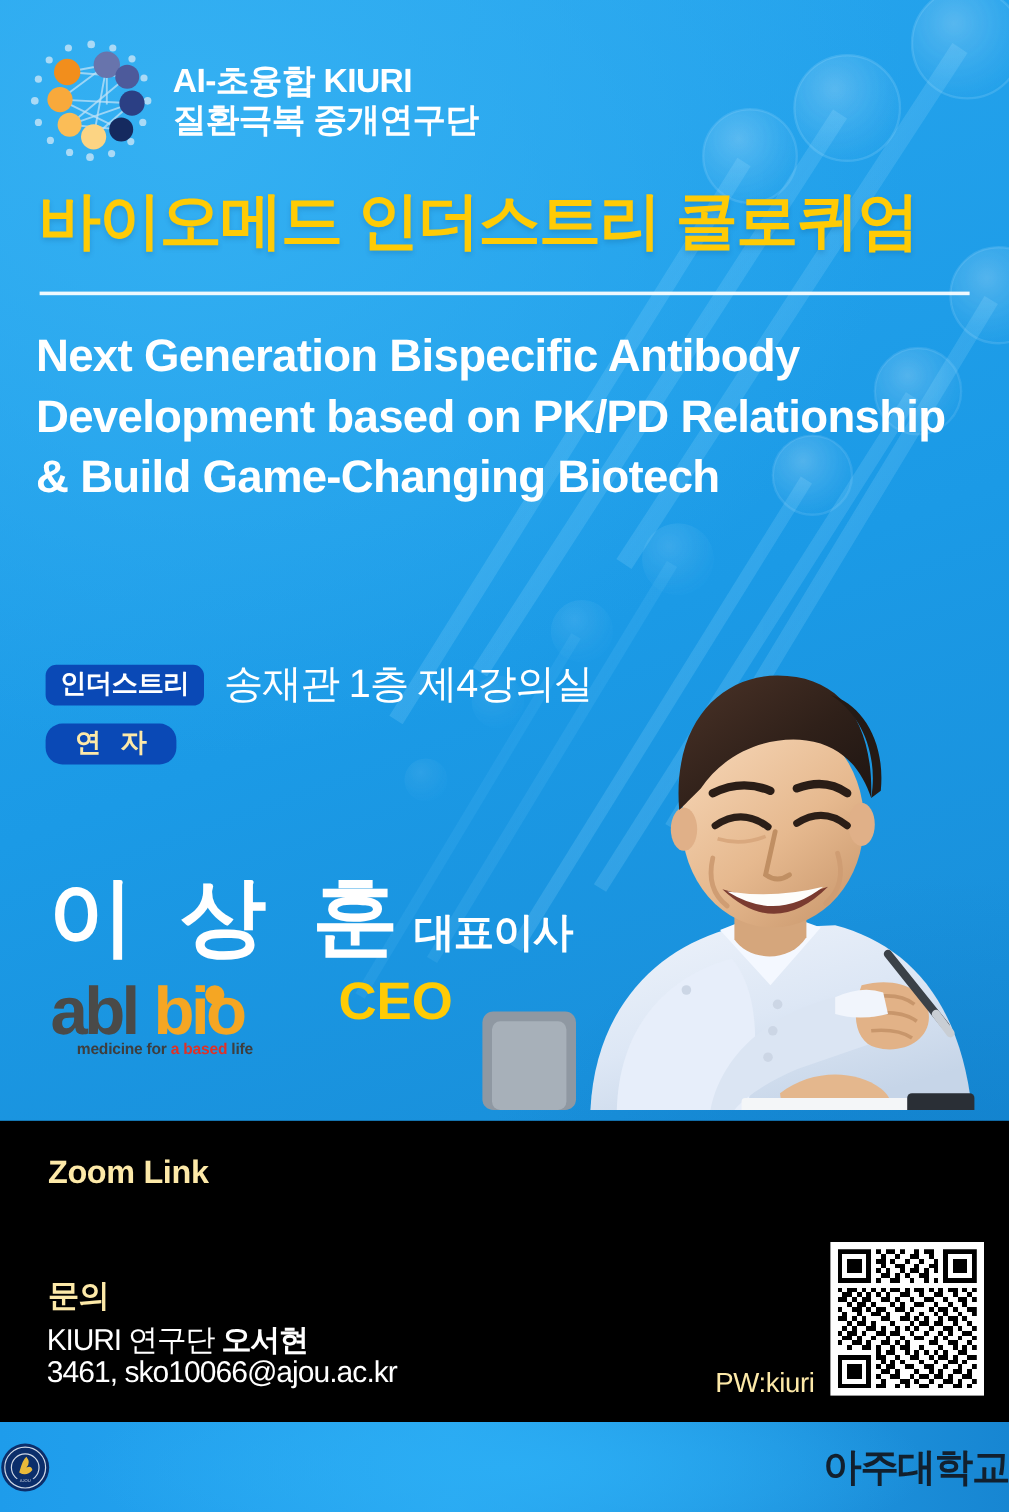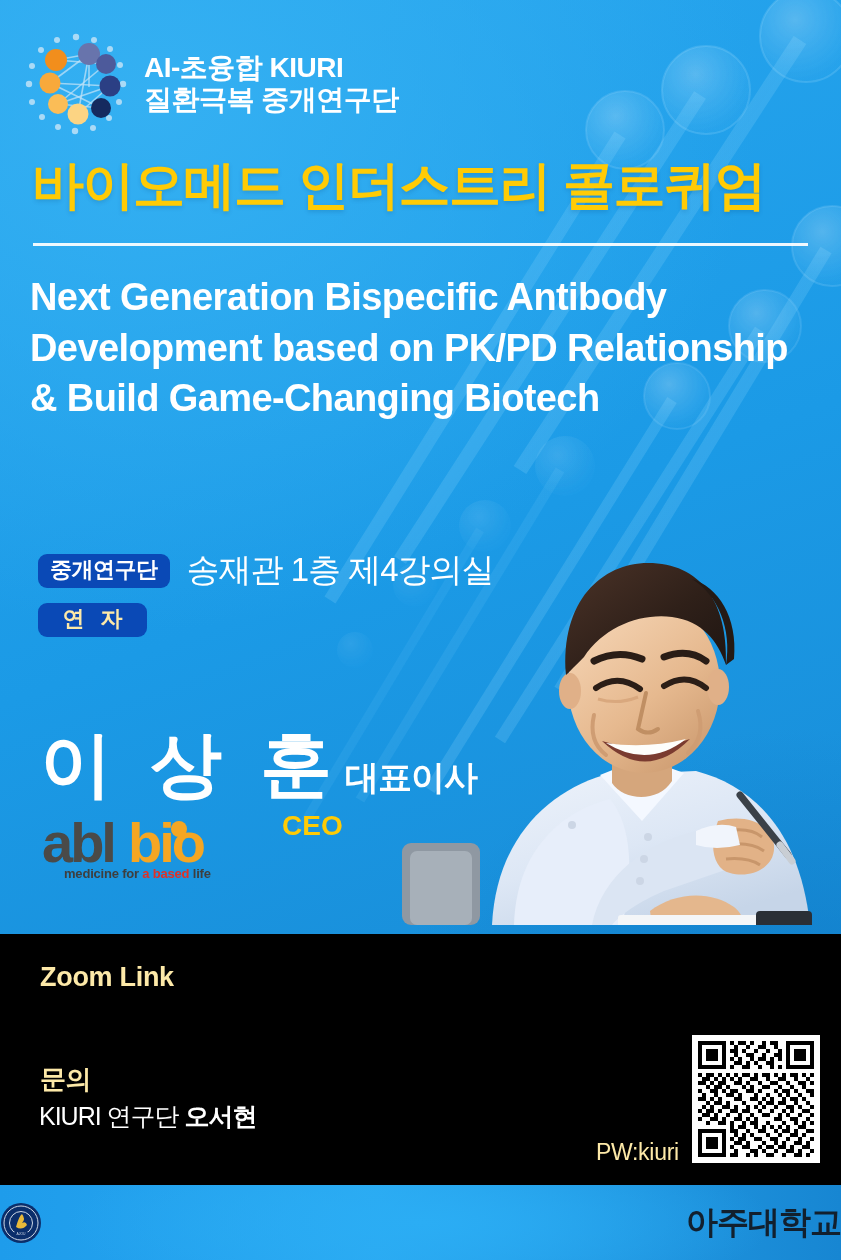--- a/index.html
+++ b/index.html
@@ -59,21 +59,21 @@
   
   .details { position:absolute; left:38px; top:548px; }
   .detail-row { display:flex; align-items:center; margin-bottom:10px; }
   .badge {
     background:#0a49b6; color:#ffffff;
     border-radius:9px;
     font-size:22px; font-weight:bold; letter-spacing:-.5px;
     padding:5px 12px 7px; min-width:109px;
     text-align:center; line-height:1; flex:none;
   }
-  .badge.spk { color:#fde9a8; letter-spacing:16px; padding-left:16px; padding-right:0; }
+  .badge.spk { color:#fde9a8; letter-spacing:16px; padding-left:16px; padding-right:0;border-radius:14px; }
   .detail-value { margin-left:17px; color:#ffffff; white-space:nowrap; }
 
   .date-main { font-size:34px; font-weight:bold; letter-spacing:-1px; }
   .date-day  { font-size:20px; font-weight:bold; }
   .date-time { font-size:33px; font-weight:300; letter-spacing:0px; }
   .place-value { font-size:33px; font-weight:400; letter-spacing:-1px; }
 
   
   .speaker-block { position:absolute; left:40px; top:728px; }
   .speaker-name-row { display:flex; align-items:flex-end; }
@@ -88,21 +88,21 @@
 
   .company-row { display:flex; align-items:flex-start; margin-top:16px; }
   .abl-logo { position:relative; width:220px; height:62px; flex:none; }
   .abl-tag {
     position:absolute; left:24px; bottom:-3px;
     font-size:13px; letter-spacing:-.2px; white-space:nowrap; font-weight:bold;
   }
   .abl-tag .dark { color:#3e3e3e; }
   .abl-tag .red  { color:#e03127; }
   .ceo-label {
-    color:#ffcb05; font-size:28px; font-weight:bold;
+    color:#ffcb05; font-size:44px; font-weight:bold;
     letter-spacing:0px; margin-left:22px; margin-top:-6px;
   }
 
   
   .photo {
     position:absolute; right:0; top:525px;
     width:445px; height:400px; overflow:hidden;
   }
 
   
@@ -268,21 +268,21 @@
     <div class="poster-title">바이오메드 인더스트리 콜로퀴엄</div>
     <div class="title-rule"></div>
   </div>
 
   <div class="talk-title">Next Generation Bispecific Antibody Development based on PK/PD Relationship &amp; Build Game-Changing Biotech</div>
 
   <div class="details">
 
 
     <div class="detail-row">
-      <div class="badge">중개연구단</div>
+      <div class="badge">인더스트리</div>
       <div class="detail-value place-value">송재관 1층 제4강의실</div>
     </div>
 
     <div class="detail-row">
       <div class="badge spk">연자</div>
     </div>
   </div>
 
   <div class="speaker-block">
     <div class="speaker-name-row">
@@ -393,20 +393,21 @@
       <circle cx="244" cy="356" r="4" fill="#ccd6e5"></circle>
       <circle cx="176" cy="300" r="4" fill="#ccd6e5"></circle>
     </svg>
   </div>
 
   <div class="bottom">
     <div class="zoom-head">Zoom Link</div>
 
     <div class="contact-head">문의</div>
     <div class="contact-line1"><span>KIURI 연구단 </span><b>오서현</b></div>
+    <div class="contact-line2">3461, sko10066@ajou.ac.kr</div>
 
     <div class="pw-label">PW:kiuri</div>
   </div>
 
   <div class="qr-box">
     <svg viewBox="0 0 29 29" shape-rendering="crispEdges">
       <rect width="29" height="29" fill="#fff"></rect>
       <g fill="#000">
         <path d="M0 0h7v7h-7z M1 1h5v5h-5z" fill-rule="evenodd"></path>
         <rect x="2" y="2" width="3" height="3"></rect>

